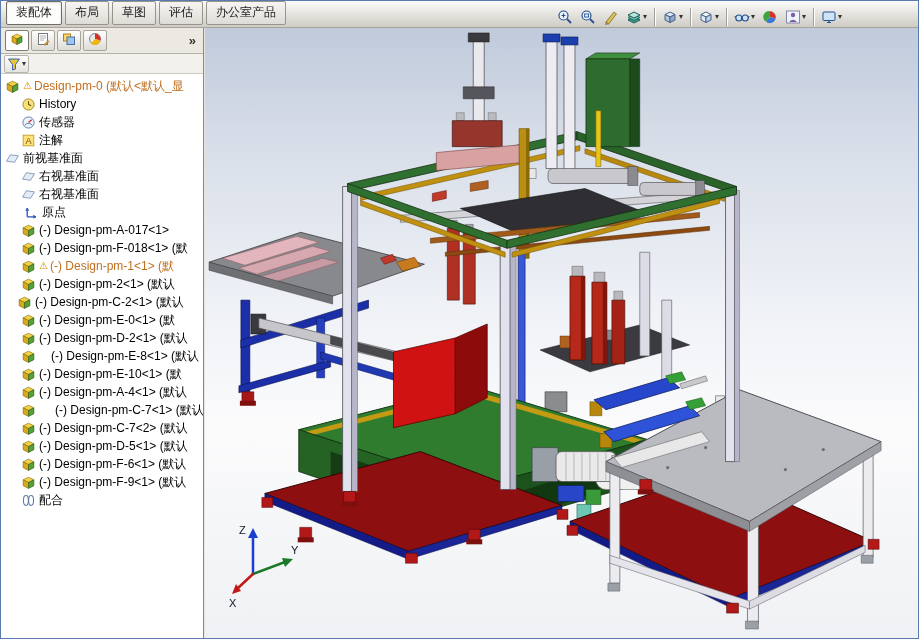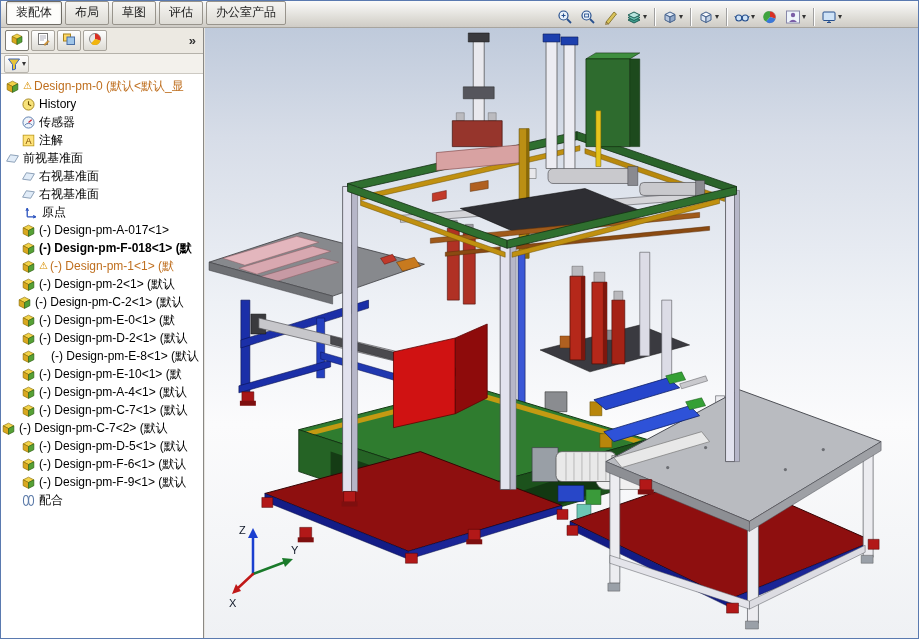--- a/index.html
+++ b/index.html
@@ -280,21 +280,21 @@
         <div class="tree-row" style="padding-left: 20px;">
           <span class="tico">
             <svg viewBox="0 0 14 14" width="15" height="15">
               <polygon points="2,4.5 7,2 12,4.5 7,7" fill="#f2d348" stroke="#8a6d08" stroke-width="0.6"></polygon>
               <polygon points="2,4.5 7,7 7,12.5 2,10" fill="#d9a81f" stroke="#8a6d08" stroke-width="0.6"></polygon>
               <polygon points="7,7 12,4.5 12,10 7,12.5" fill="#55a135" stroke="#2d5c14" stroke-width="0.6"></polygon>
             </svg>
           </span>
           <span class="tlabel">(-) Design-pm-A-017&lt;1&gt;</span>
         </div>
-        <div class="tree-row" style="padding-left: 20px; font-weight: bold;">
+        <div class="tree-row" style="padding-left: 20px;">
           <span class="tico">
             <svg viewBox="0 0 14 14" width="15" height="15">
               <polygon points="2,4.5 7,2 12,4.5 7,7" fill="#f2d348" stroke="#8a6d08" stroke-width="0.6"></polygon>
               <polygon points="2,4.5 7,7 7,12.5 2,10" fill="#d9a81f" stroke="#8a6d08" stroke-width="0.6"></polygon>
               <polygon points="7,7 12,4.5 12,10 7,12.5" fill="#55a135" stroke="#2d5c14" stroke-width="0.6"></polygon>
             </svg>
           </span>
           <span class="tlabel">(-) Design-pm-F-018&lt;1&gt; (默</span>
         </div>
         <div class="tree-row orange" style="padding-left: 20px;">
@@ -371,31 +371,31 @@
         <div class="tree-row" style="padding-left: 20px;">
           <span class="tico">
             <svg viewBox="0 0 14 14" width="15" height="15">
               <polygon points="2,4.5 7,2 12,4.5 7,7" fill="#f2d348" stroke="#8a6d08" stroke-width="0.6"></polygon>
               <polygon points="2,4.5 7,7 7,12.5 2,10" fill="#d9a81f" stroke="#8a6d08" stroke-width="0.6"></polygon>
               <polygon points="7,7 12,4.5 12,10 7,12.5" fill="#55a135" stroke="#2d5c14" stroke-width="0.6"></polygon>
             </svg>
           </span>
           <span class="tlabel">(-) Design-pm-A-4&lt;1&gt; (默认</span>
         </div>
-        <div class="tree-row" style="padding-left: 20px;">
+        <div class="tree-row" style="padding-left: 20px; gap: 16px;">
           <span class="tico">
             <svg viewBox="0 0 14 14" width="15" height="15">
               <polygon points="2,4.5 7,2 12,4.5 7,7" fill="#f2d348" stroke="#8a6d08" stroke-width="0.6"></polygon>
               <polygon points="2,4.5 7,7 7,12.5 2,10" fill="#d9a81f" stroke="#8a6d08" stroke-width="0.6"></polygon>
               <polygon points="7,7 12,4.5 12,10 7,12.5" fill="#55a135" stroke="#2d5c14" stroke-width="0.6"></polygon>
             </svg>
           </span>
           <span class="tlabel">(-) Design-pm-C-7&lt;1&gt; (默认</span>
         </div>
-        <div class="tree-row" style="">
+        <div class="tree-row" style="padding-left: 20px;">
           <span class="tico">
             <svg viewBox="0 0 14 14" width="15" height="15">
               <polygon points="2,4.5 7,2 12,4.5 7,7" fill="#f2d348" stroke="#8a6d08" stroke-width="0.6"></polygon>
               <polygon points="2,4.5 7,7 7,12.5 2,10" fill="#d9a81f" stroke="#8a6d08" stroke-width="0.6"></polygon>
               <polygon points="7,7 12,4.5 12,10 7,12.5" fill="#55a135" stroke="#2d5c14" stroke-width="0.6"></polygon>
             </svg>
           </span>
           <span class="tlabel">(-) Design-pm-C-7&lt;2&gt; (默认</span>
         </div>
         <div class="tree-row" style="padding-left: 20px;">

